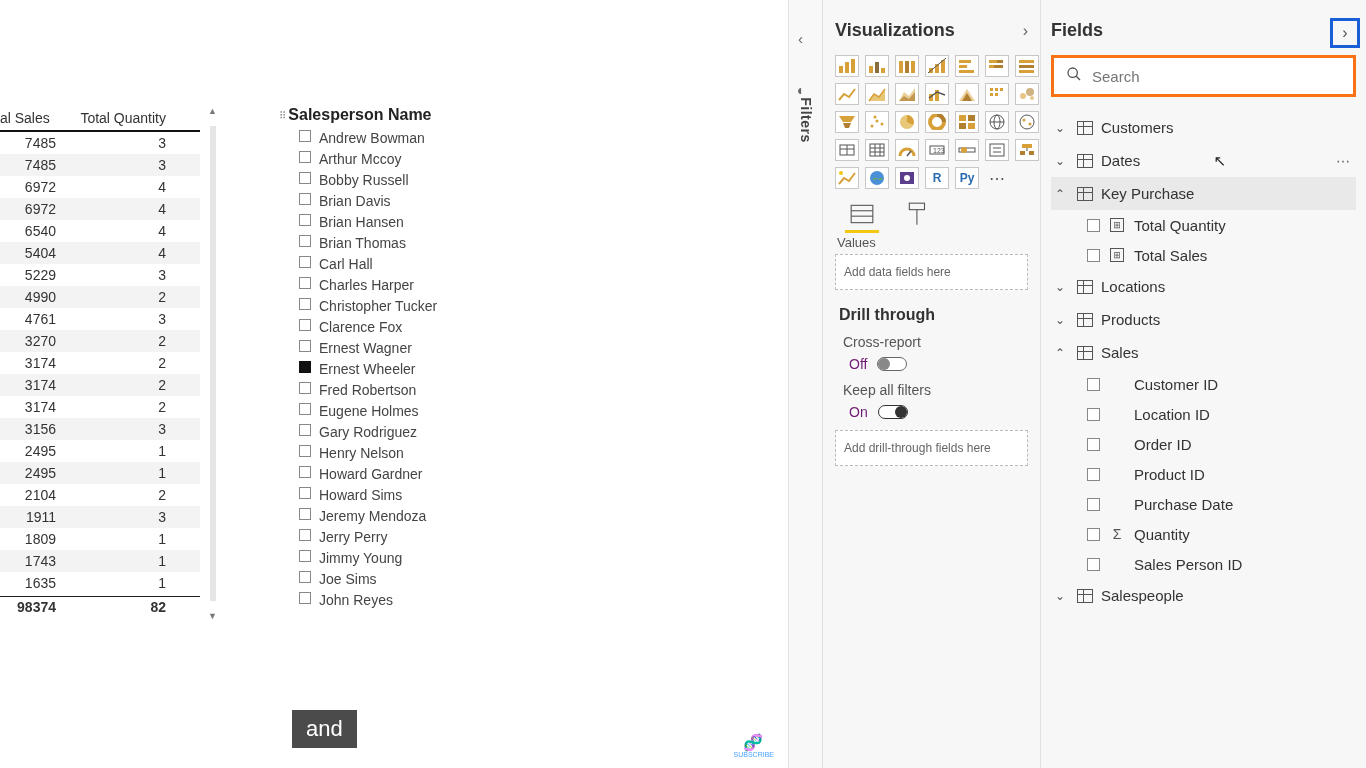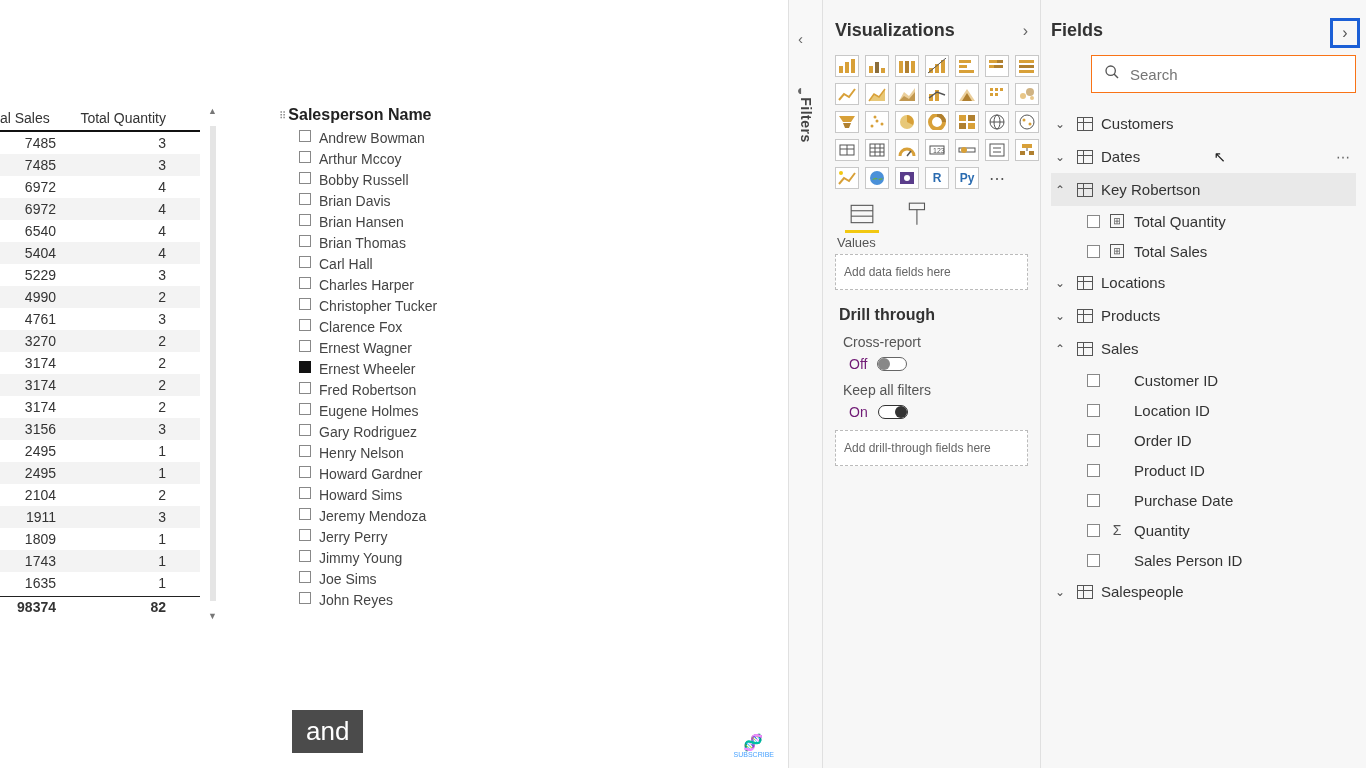--- a/index.html
+++ b/index.html
@@ -29,21 +29,21 @@
   .slicer-visual { position: absolute; left: 279px; top: 106px; width: 280px; }
   .slicer-title-row { display:flex; align-items:center; gap:4px; margin-bottom: 6px; }
   .slicer-title-row .drag-icon { font-size:10px; color:#888; letter-spacing:-2px; }
   .slicer-title { font-size: 16px; font-weight: 600; color: #222; }
   .slicer-items { margin-left: 20px; }
   .slicer-item { display: flex; align-items: flex-start; height: 21px; gap: 8px; cursor: pointer; }
   .slicer-check { width: 12px; height: 12px; border: 1.5px solid #888; background: #fff; }
   .slicer-check.checked { background: #111; border-color: #111; }
   .slicer-label { font-size: 14px; color: #444; }
   
-  .caption-overlay { position: absolute; left: 292px; top: 710px; background: #4b4b4b; color: #fff; font-size: 26px; padding: 6px 14px; }
+  .caption-overlay { position: absolute; left: 292px; top: 710px; background: #4b4b4b; color: #fff; font-size: 22px; padding: 6px 14px; }
   
   .subscribe-badge { position: absolute; right: 14px; bottom: 10px; color:#4aa3ff; text-align:center; font-size:7px; }
   .subscribe-badge .dna { font-size:16px; line-height:1; }
   
   .filters-pane { width: 34px; background: #f8f8f8; border-left: 1px solid #e0e0e0; position: relative; }
   .filters-pane .chevron-left { position:absolute; top: 30px; left: 9px; color:#666; font-size: 15px; }
   .filters-pane .eraser-icon { position:absolute; top: 82px; left: 8px; color:#666; font-size:14px; }
   .filters-pane .vertical-label { position:absolute; top: 112px; left: 50%; transform: translateX(-50%) rotate(90deg); transform-origin:center; font-size: 14px; color:#444; font-weight:600; letter-spacing:0.5px; }
   
   .viz-pane { width: 218px; background: #f7f7f7; border-left: 1px solid #e0e0e0; padding: 20px 12px 10px 12px; position:relative; }
@@ -64,21 +64,21 @@
   .toggle-row { display:flex; align-items:center; gap:10px; margin: 6px 0 10px 14px; font-size:14px; color:#701a75; }
   .toggle { width:30px; height:14px; border-radius:8px; border:1.5px solid #666; position:relative; background:#fff; }
   .toggle .knob { position:absolute; width:12px; height:12px; border-radius:50%; background:#666; top:0; }
   .toggle.off .knob { left:0; background:#888; }
   .toggle.on .knob { right:0; background:#333; }
   .toggle.on { border-color:#333; }
   
   .fields-pane { width: 326px; background: #f7f7f7; border-left:1px solid #e0e0e0; padding: 20px 10px 10px 10px; position:relative; }
   .fields-pane .pane-title { margin-bottom: 14px; }
   .fields-pane .expand-box { position:absolute; top: 18px; right: 6px; width:30px; height:30px; border:3px solid #1b5fd6; display:flex; align-items:center; justify-content:center; color:#555; font-size:16px; cursor:pointer; }
-  .search-box { display:flex; align-items:center; gap:10px; border:1px solid #f97316; background:#fff; padding:8px 12px; margin-bottom: 14px; margin-left: 40px; }
+  .search-box { display:flex; align-items:center; gap:10px; border:3px solid #f97316; background:#fff; padding:8px 12px; margin-bottom: 14px; }
   .search-box input { border:none; outline:none; font-size:15px; flex:1; color:#444; background:transparent; }
   .search-box .search-icon { color:#555; font-size:16px; }
   .field-tree { display:flex; flex-direction:column; }
   .tree-row { display:flex; align-items:center; gap:8px; height:33px; padding:0 4px; font-size:15px; color:#333; cursor:pointer; position:relative; }
   .tree-row.highlight { background:#e9e9e9; }
   .tree-row .chev { width:14px; color:#555; font-size:12px; }
   .tree-row .table-icon { width:16px; height:14px; border:1.5px solid #555; display:inline-block; position:relative; }
   .tree-row .table-icon::before { content:""; position:absolute; left:0; right:0; top:4px; height:1px; background:#555; }
   .tree-row .table-icon::after { content:""; position:absolute; top:0; bottom:0; left:5px; width:1px; background:#555; }
   .tree-row .more { position:absolute; right:6px; color:#666; font-size:14px; }
@@ -592,21 +592,21 @@
       <div class="tree-row">
         <span class="chev">⌄</span>
         <span class="table-icon"></span>
         <span>Dates</span>
         <span class="cursor">↖</span>
         <span class="more">⋯</span>
       </div>
       <div class="tree-row highlight">
         <span class="chev">⌃</span>
         <span class="table-icon"></span>
-        <span>Key Robertson</span>
+        <span>Key Purchase</span>
       </div>
       <div id="km-fields">
           <div class="field-row">
             <span class="chk"></span>
             <span class="measure-icon">⊞</span>
             <span>Total Quantity</span>
           </div>
           <div class="field-row">
             <span class="chk"></span>
             <span class="measure-icon">⊞</span>

